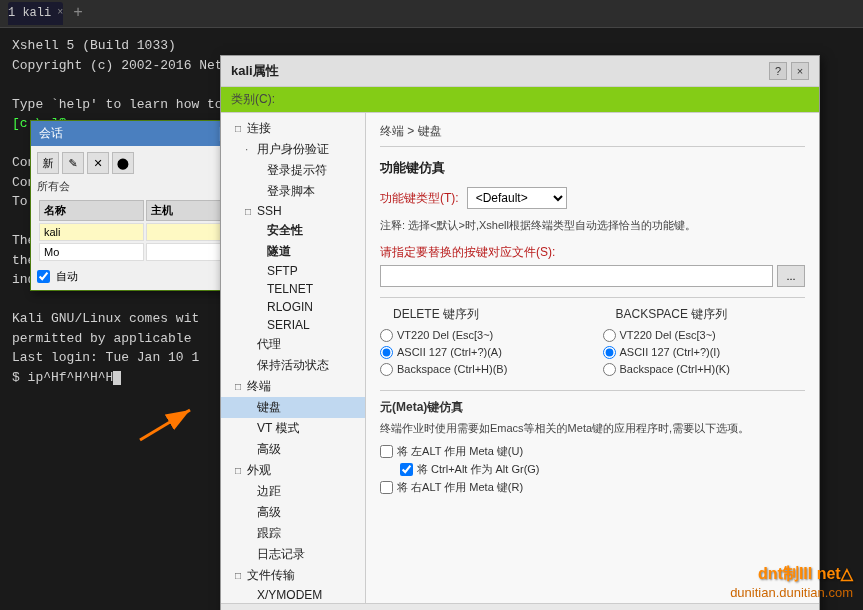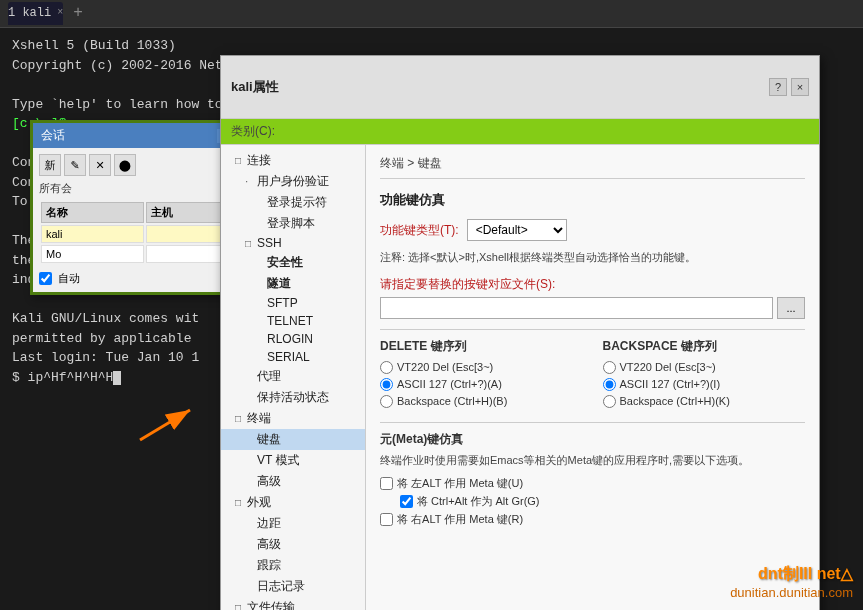--- a/index.html
+++ b/index.html
@@ -81,21 +81,21 @@
       width: 600px;
       background: #f0f0f0;
       border: 1px solid #999;
       box-shadow: 3px 3px 10px rgba(0,0,0,0.5);
       font-family: 'Microsoft YaHei', Arial, sans-serif;
       font-size: 13px;
     }
 
     .dialog-titlebar {
       background: #e0e0e0;
-      padding: 22px 10px;
+      padding: 6px 10px;
       display: flex;
       align-items: center;
       justify-content: space-between;
       border-bottom: 1px solid #ccc;
     }
     .dialog-title {
       font-size: 13px;
       font-weight: bold;
       color: #222;
     }
@@ -236,23 +236,24 @@
     .key-section {
       display: flex;
       gap: 20px;
       margin-bottom: 10px;
     }
     .key-col {
       flex: 1;
     }
     .key-col-title {
       font-size: 12px;
-      font-weight: bold;
+      font-weight: normal;
       color: #333;
       margin-bottom: 6px;
+      margin-left: 13px;
     }
     .radio-row {
       display: flex;
       align-items: center;
       gap: 4px;
       margin-bottom: 4px;
     }
     .radio-row input[type="radio"] {
       margin: 0;
     }
@@ -302,21 +303,21 @@
       gap: 8px;
     }
 
     
     .session-dialog {
       position: absolute;
       top: 120px;
       left: 30px;
       width: 230px;
       background: #f0f0f0;
-      border: 3px solid #4d7c0f;
+      border: 1px solid #4d7c0f;
       box-shadow: 3px 3px 8px rgba(0,0,0,0.4);
       font-family: 'Microsoft YaHei', Arial, sans-serif;
       font-size: 12px;
     }
     .session-titlebar {
       background: #4a7fbf;
       padding: 4px 8px;
       display: flex;
       align-items: center;
       justify-content: space-between;

